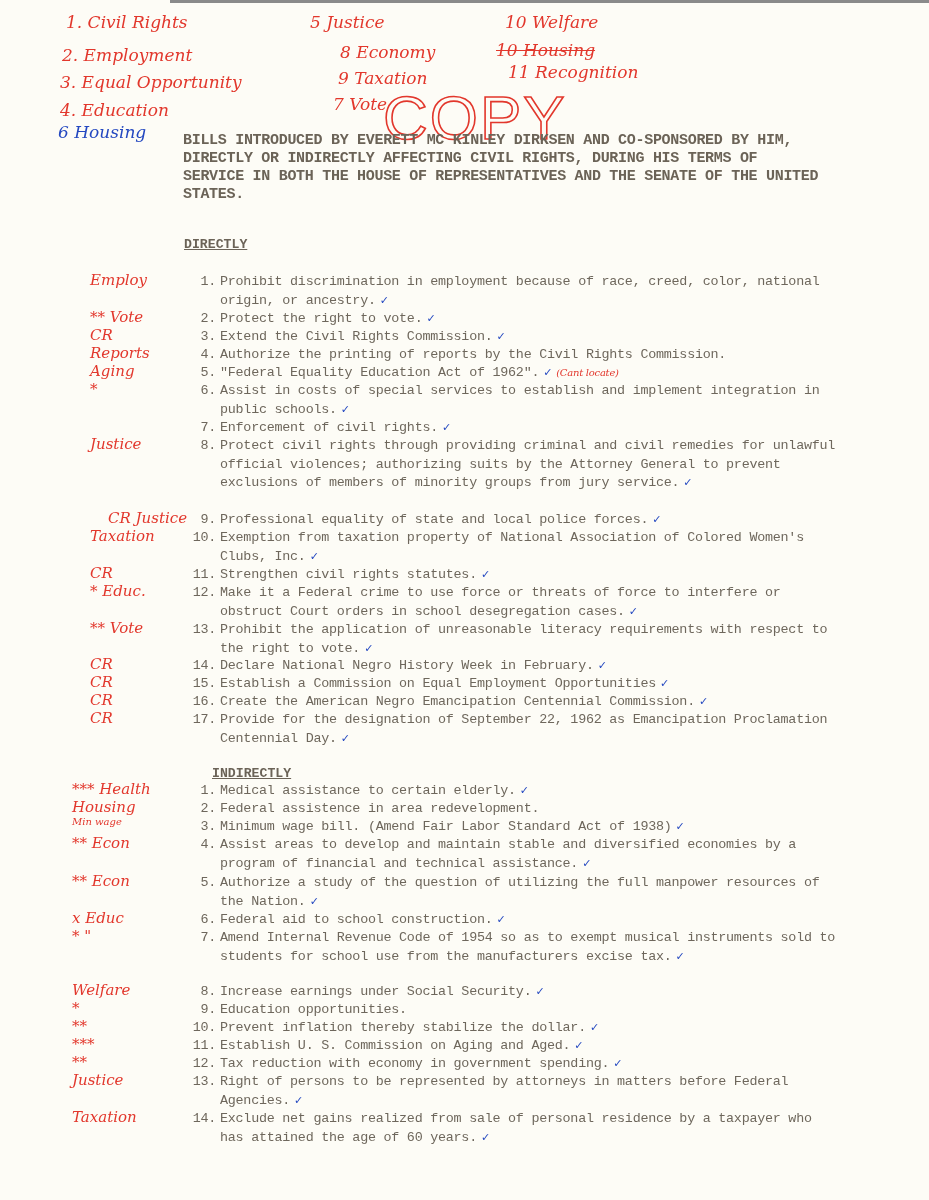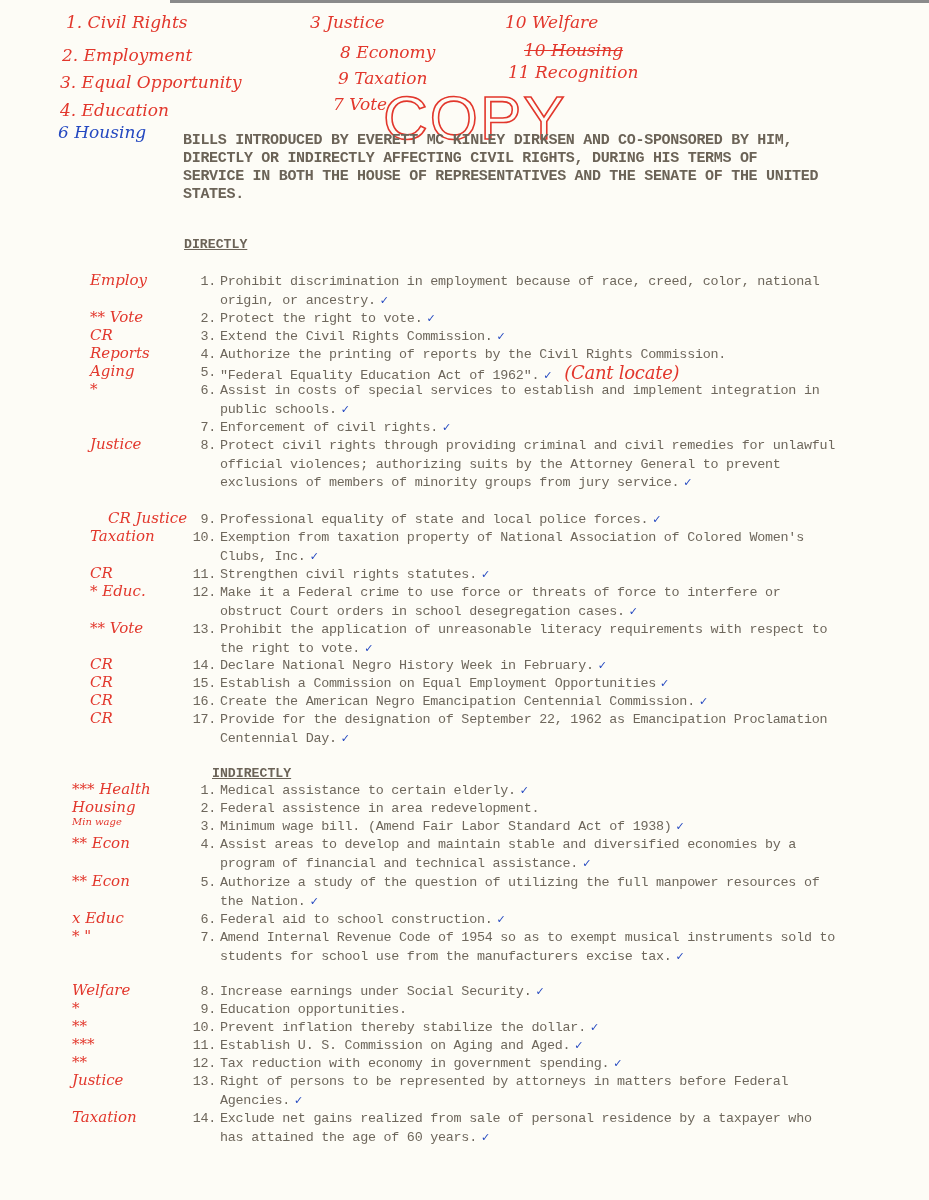--- a/index.html
+++ b/index.html
@@ -32,26 +32,26 @@
 <body>
 
 <div class="topbar"></div>
 
 <div>
   <span class="hand red" style="left:66px;top:12px;">1. Civil Rights</span>
   <span class="hand red" style="left:62px;top:45px;">2. Employment</span>
   <span class="hand red" style="left:60px;top:72px;">3. Equal Opportunity</span>
   <span class="hand red" style="left:60px;top:100px;">4. Education</span>
   <span class="hand blue" style="left:58px;top:122px;">6 Housing</span>
-  <span class="hand red" style="left:310px;top:12px;">3 Justice</span>
+  <span class="hand red" style="left:310px;top:12px;">5 Justice</span>
   <span class="hand red" style="left:340px;top:42px;">8 Economy</span>
   <span class="hand red" style="left:338px;top:68px;">9 Taxation</span>
   <span class="hand red" style="left:333px;top:94px;">7 Vote</span>
   <span class="hand red" style="left:505px;top:12px;">10 Welfare</span>
-  <span class="hand red" style="left:524px;top:40px;text-decoration:line-through;">10 Housing</span>
+  <span class="hand red" style="left:496px;top:40px;text-decoration:line-through;">10 Housing</span>
   <span class="hand red" style="left:508px;top:62px;">11 Recognition</span>
 </div>
 
 <div class="stamp">COPY</div>
 
 <div class="title">BILLS INTRODUCED BY EVERETT MC KINLEY DIRKSEN AND CO-SPONSORED BY HIM, DIRECTLY OR INDIRECTLY AFFECTING CIVIL RIGHTS, DURING HIS TERMS OF SERVICE IN BOTH THE HOUSE OF REPRESENTATIVES AND THE SENATE OF THE UNITED STATES.</div>
 
 <div class="heading" style="left:184px;top:237px;">DIRECTLY</div>
 
 <div id="directly-list">
@@ -70,21 +70,21 @@
       <span class="txt"><span>Extend the Civil Rights Commission.</span><span class="chk">✓</span></span>
     </div>
     <span class="hand red" style="font-size: 15px; top: 326px; left: 90px;">CR</span>
     <div class="item" style="top: 346px;">
       <span class="num">4.</span>
       <span class="txt"><span>Authorize the printing of reports by the Civil Rights Commission.</span></span>
     </div>
     <span class="hand red" style="font-size: 15px; top: 344px; left: 90px;">Reports</span>
     <div class="item" style="top: 364px;">
       <span class="num">5.</span>
-      <span class="txt"><span>"Federal Equality Education Act of 1962".</span><span class="chk">✓</span><span class="hand red" style="position: relative; font-size: 18px; margin-left: 12px;">(Cant locate)</span></span>
+      <span class="txt"><span>"Federal Equality Education Act of 1962".</span><span class="chk">✓</span><span class="hand red" style="position: relative; font-size: 10px; margin-left: 4px;">(Cant locate)</span></span>
     </div>
     <span class="hand red" style="font-size: 15px; top: 362px; left: 90px;">Aging</span>
     <div class="item" style="top: 382px;">
       <span class="num">6.</span>
       <span class="txt"><span>Assist in costs of special services to establish and implement integration in public schools.</span><span class="chk">✓</span></span>
     </div>
     <span class="hand red" style="font-size: 15px; top: 380px; left: 90px;">*</span>
     <div class="item" style="top: 419px;">
       <span class="num">7.</span>
       <span class="txt"><span>Enforcement of civil rights.</span><span class="chk">✓</span></span>

